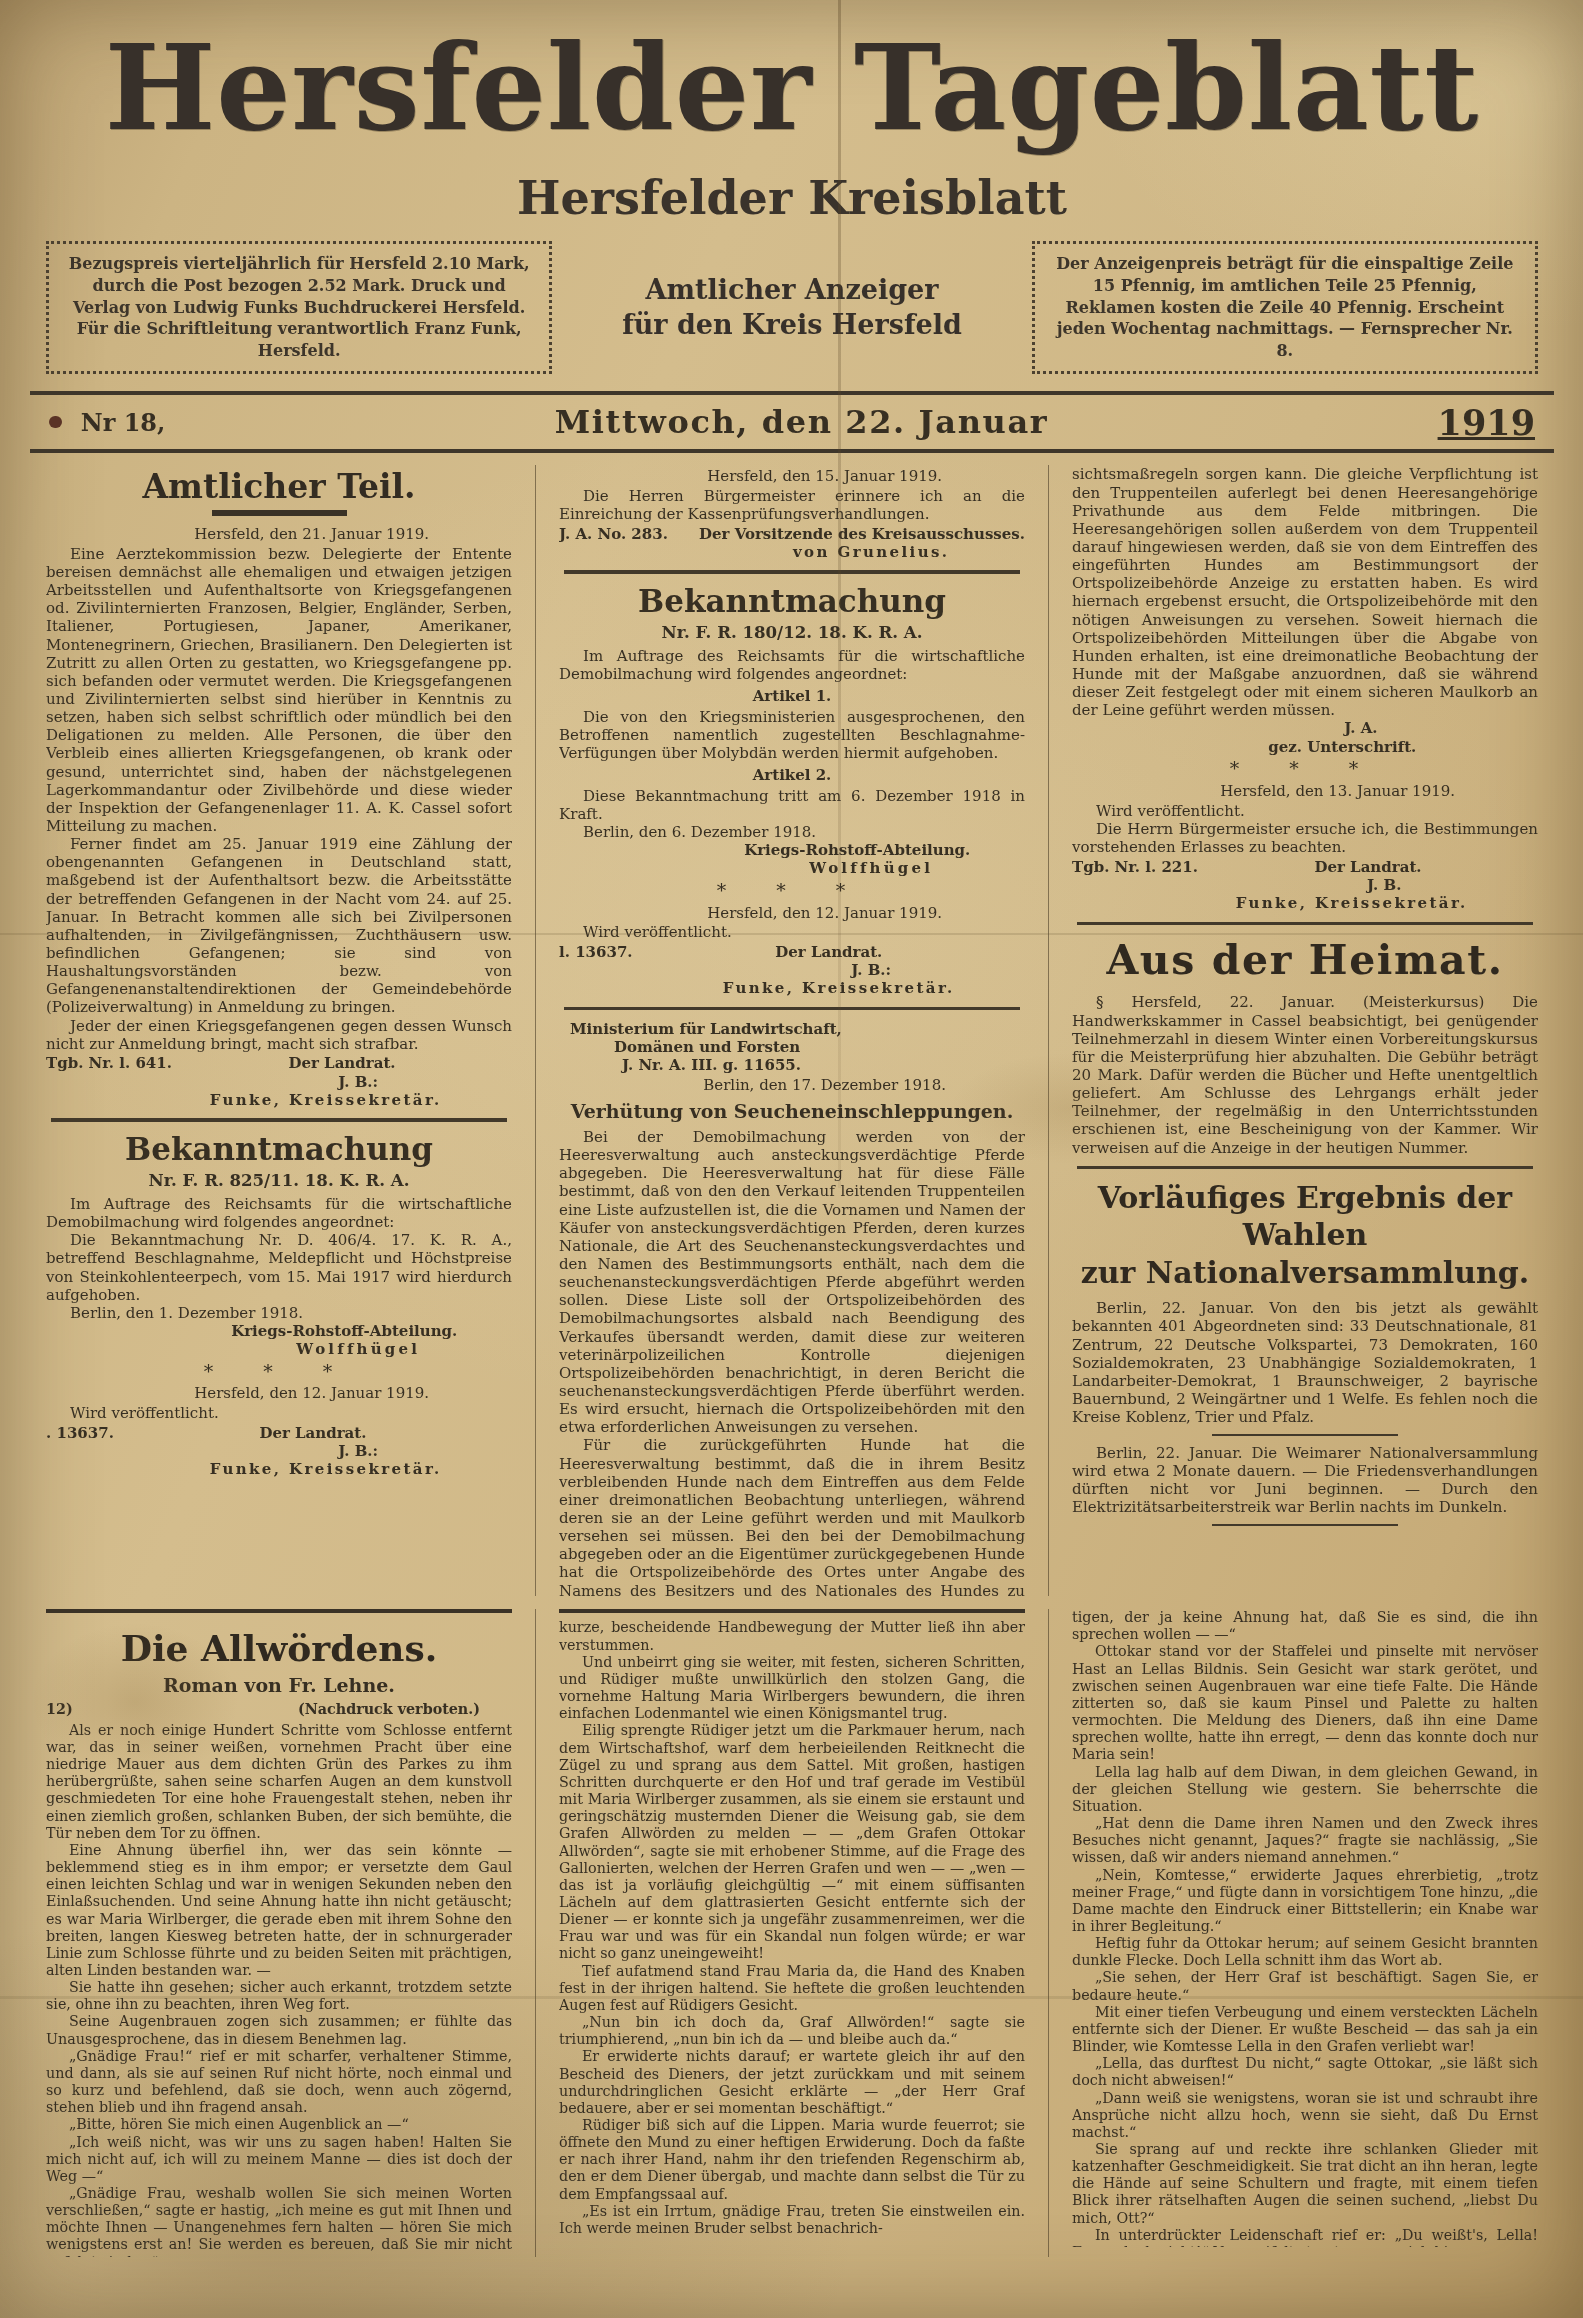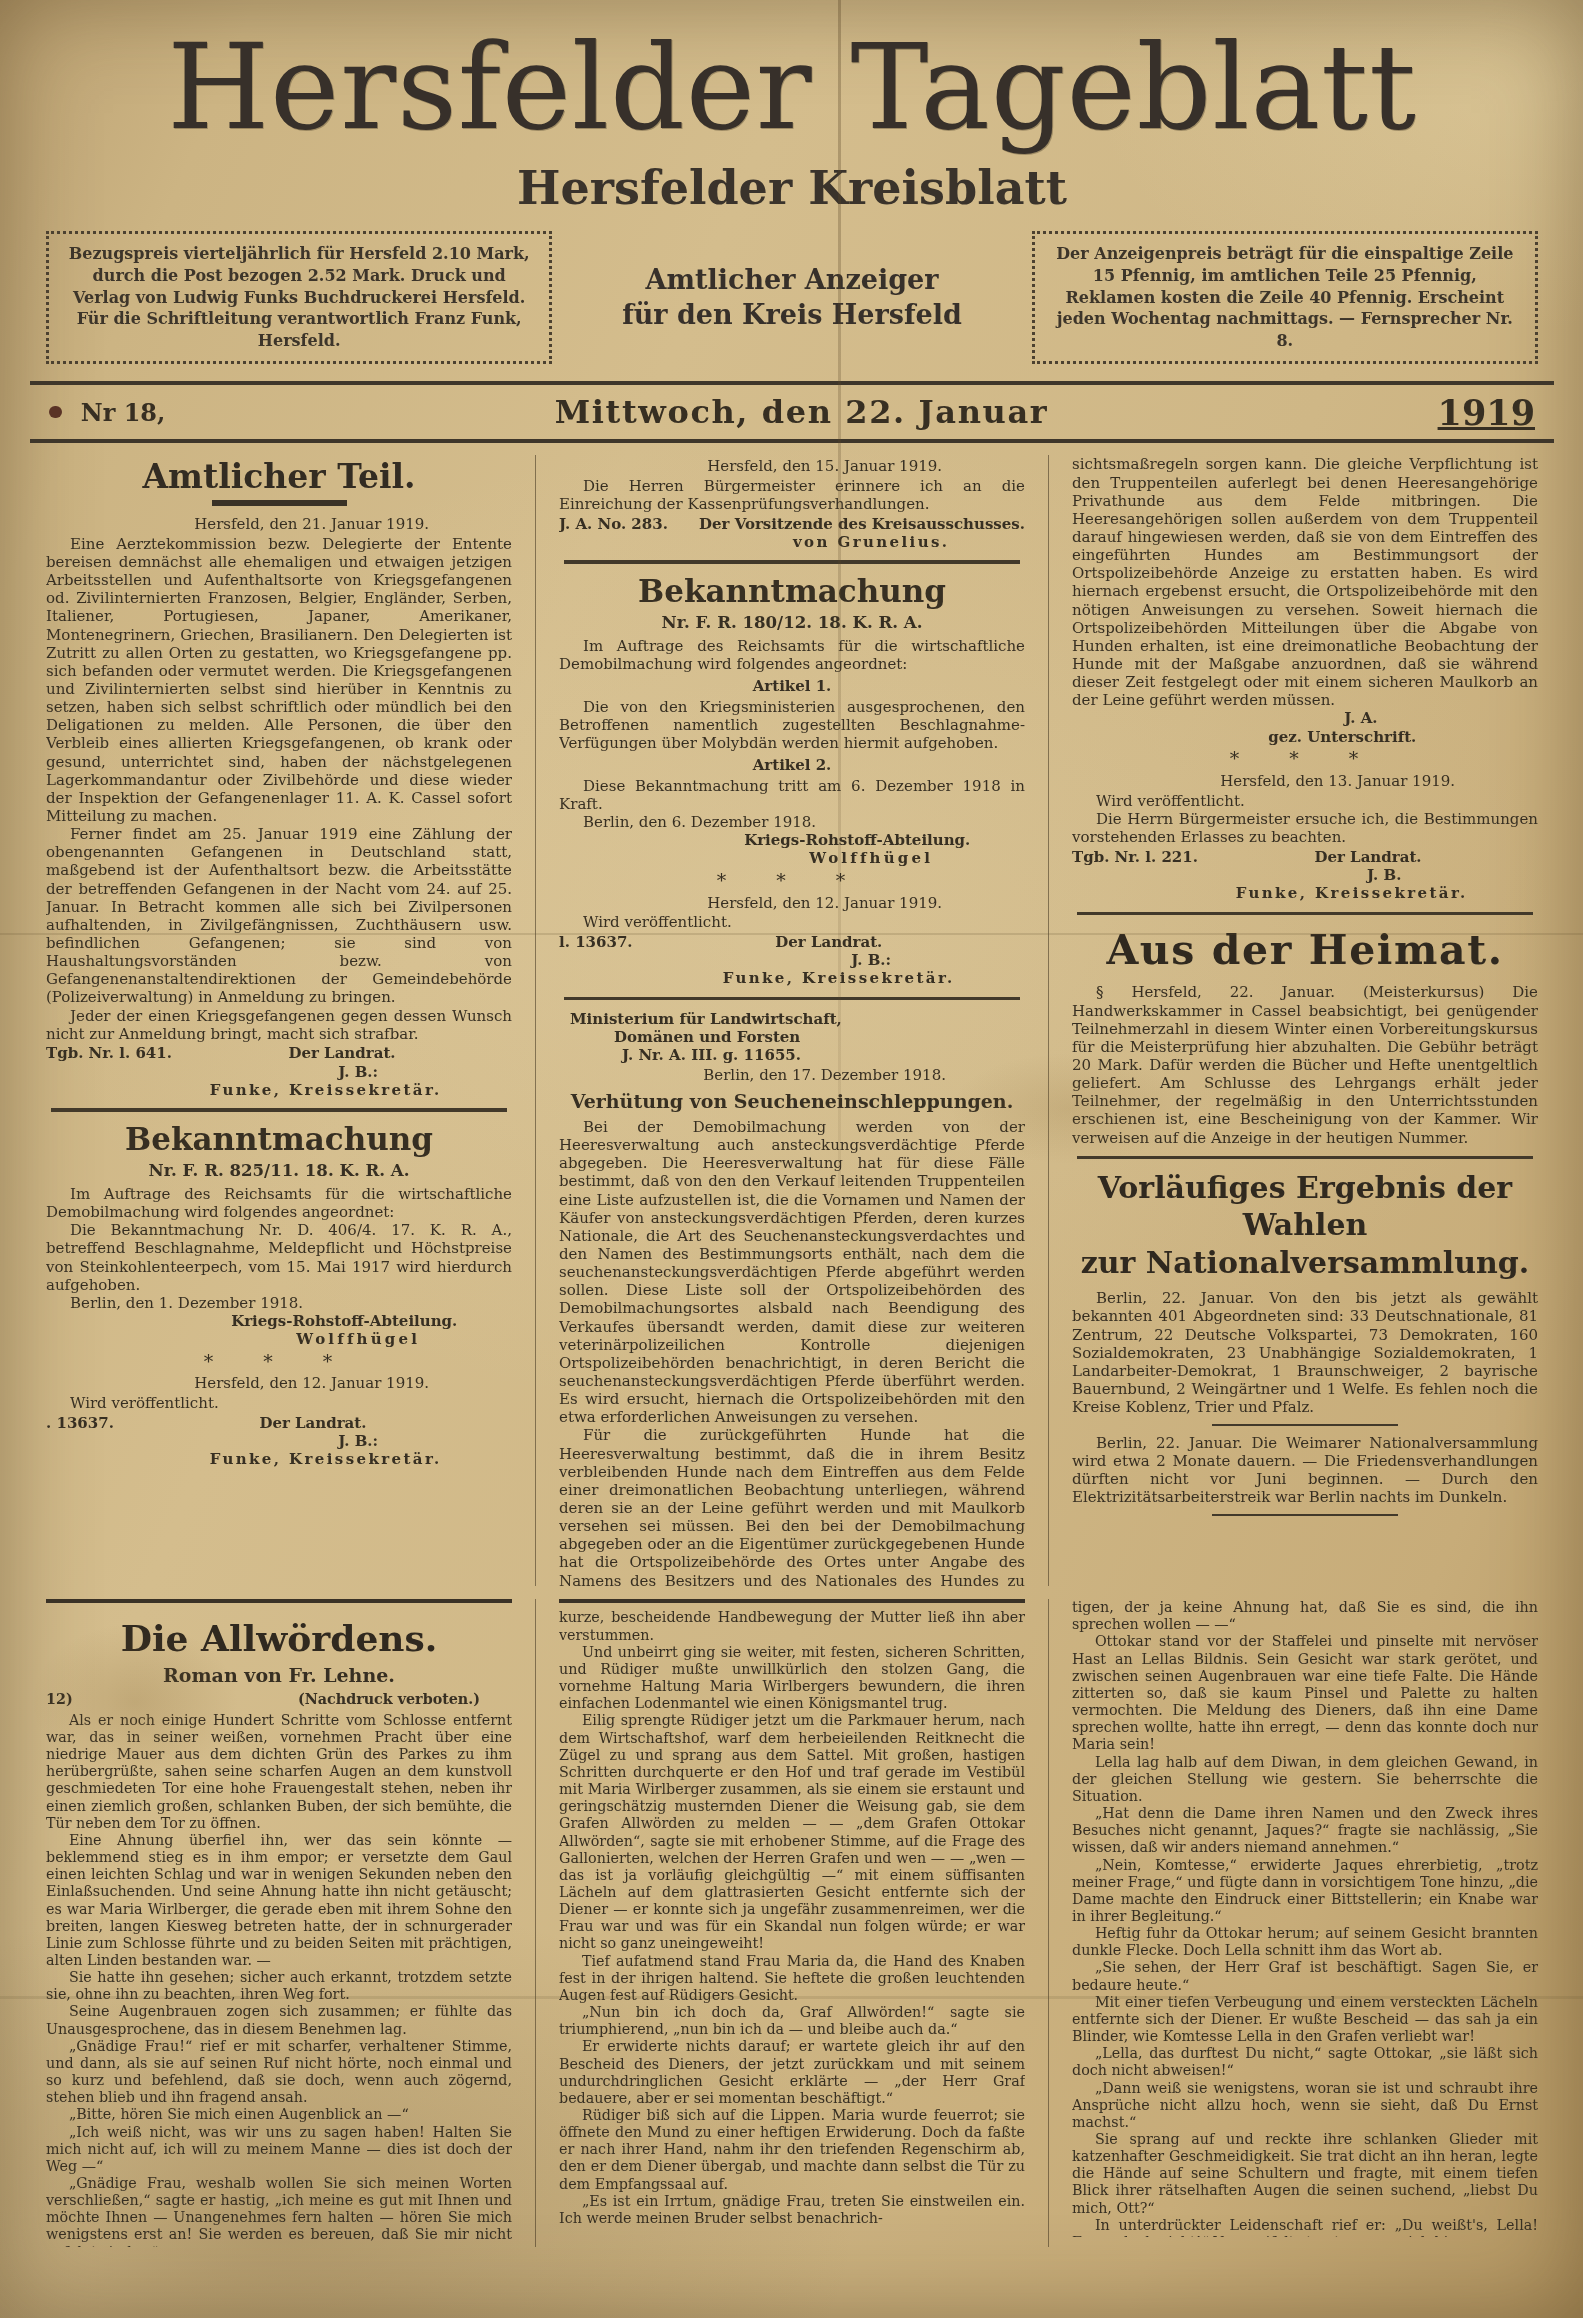--- a/index.html
+++ b/index.html
@@ -20,24 +20,24 @@
     background:linear-gradient(180deg, rgba(90,70,40,.35), rgba(90,70,40,.08)); }
   .crease.h1 { top:933px; left:0; width:100%; height:2.4px; background:rgba(95,75,45,.18); }
   .crease.h2 { top:1996px; left:0; width:100%; height:3.2px; background:rgba(95,75,45,.14); }
   .stain1 { position:absolute; top:1623px; left:32px; width:206px; height:158px; border-radius:50%;
     background:radial-gradient(closest-side, rgba(125,95,45,.22), rgba(0,0,0,0)); }
   .stain2 { position:absolute; top:1053px; left:950px; width:238px; height:111px; border-radius:50%;
     background:radial-gradient(closest-side, rgba(125,95,45,.15), rgba(0,0,0,0)); }
 
   .masthead { padding-top:27px; text-align:center; }
   .title {
-    margin:0; font-size:117px; line-height:1.05; font-weight:normal; color:#37302a;
+    margin:0; font-size:117px; line-height:1.05; font-weight:bold; color:#37302a;
     letter-spacing:0.8px; text-shadow:0.8px 0.8px 0 rgba(60,50,30,.35);
   }
-  .subtitle { margin:11px 0 0 0; font-size:46px; font-weight:bold; color:#3a332b;text-align:center; }
+  .subtitle { margin:21px 0 0 0; font-size:46px; font-weight:bold; color:#3a332b;text-align:center; }
 
   .infobar { display:flex; align-items:center; justify-content:space-between;
     margin:16px 46px 0 46px; }
   .infobox { width:475px; border:3.2px dotted #4c4130; padding:9.5px 12.7px;
     font-size:16px; font-weight:bold; line-height:1.35; text-align:center; color:#3d352a; }
   .center-label { width:412px; font-size:27px; font-weight:bold; line-height:1.3; color:#37302a;text-align:center; }
 
   .dateband { margin:17.4px 30px 0 30px; border-top:4.8px solid #3e362a; border-bottom:4.8px solid #3e362a;
     display:flex; align-items:center; padding:6.3px 19px; }
   .bullet { width:12.7px; height:12.7px; border-radius:50%; background:#5a3326; display:inline-block; margin-right:11px; }

